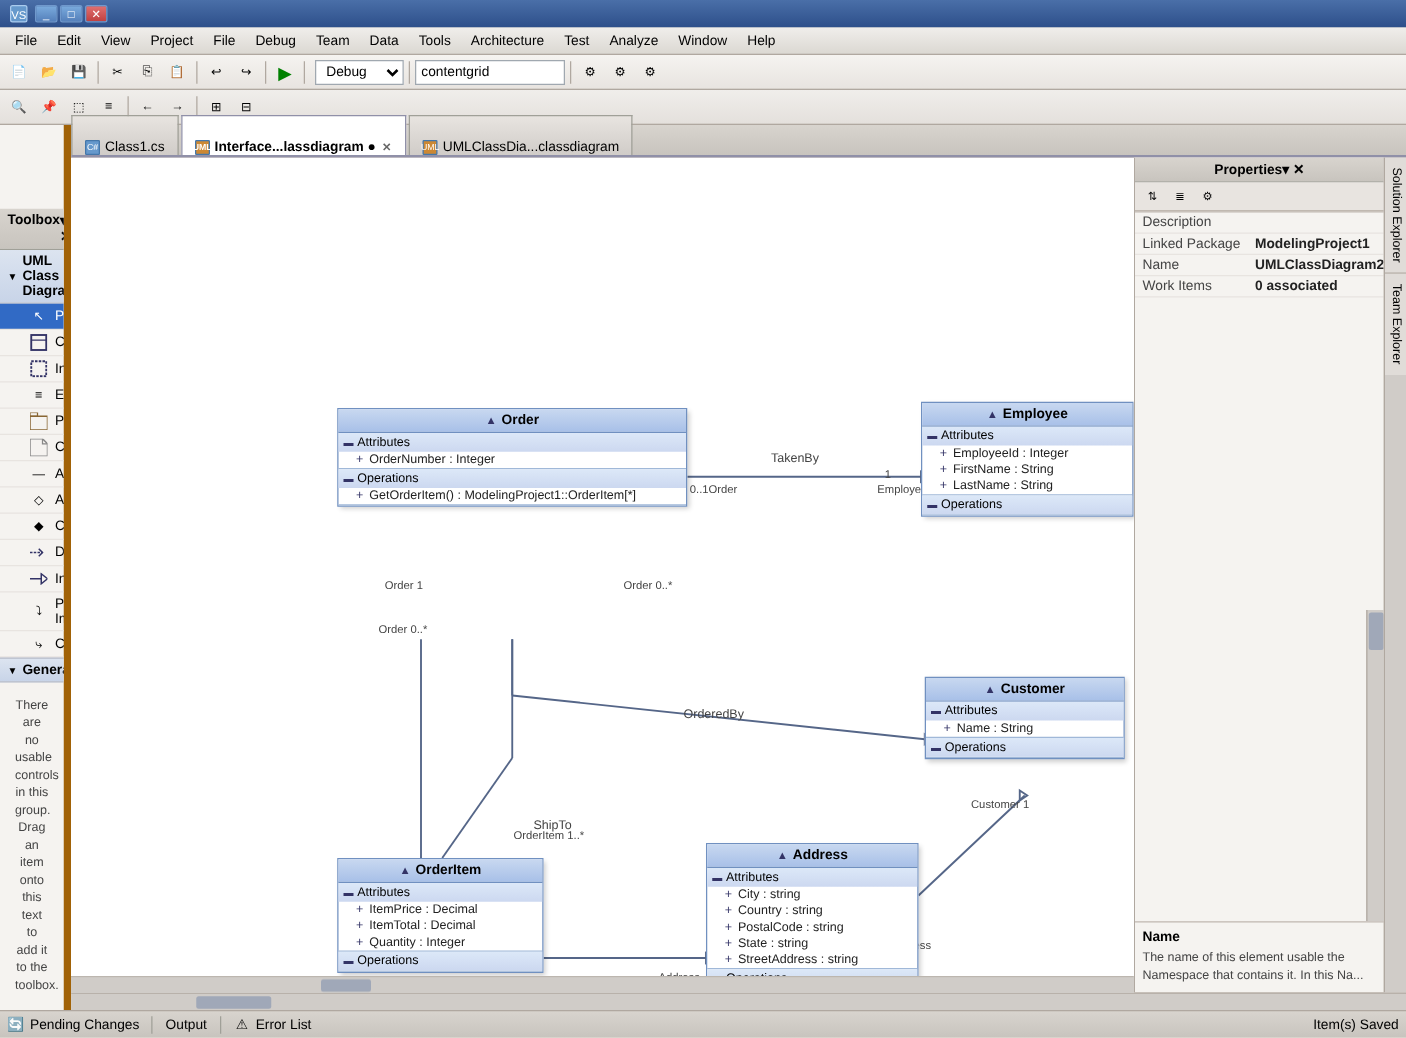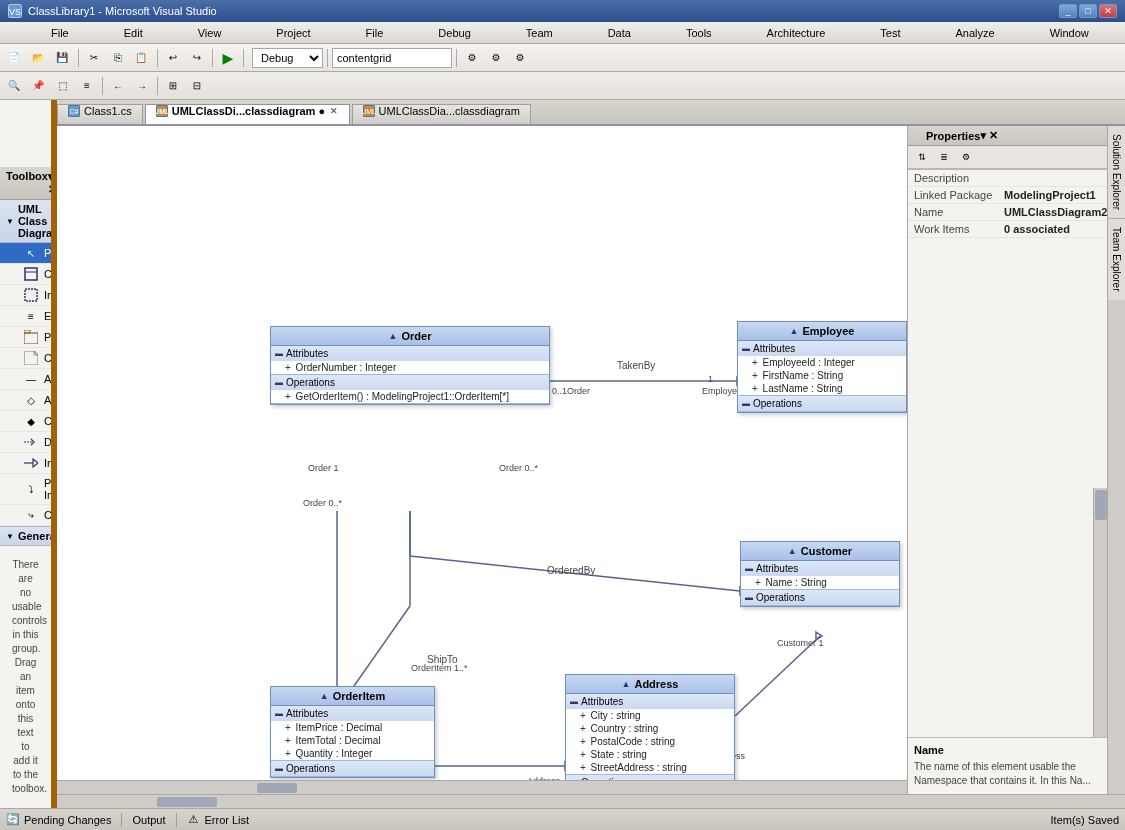--- a/index.html
+++ b/index.html
@@ -8,21 +8,21 @@
     
     .title-bar { background: linear-gradient(to bottom, #4a6fa8, #2d4f8a); color: white; height: 22px; display: flex; align-items: center; padding: 0 8px; font-size: 11px; }
     .title-bar-icon { width: 14px; height: 14px; margin-right: 6px; background: #6699cc; border: 1px solid #aaccee; border-radius: 2px; display: inline-block; font-size: 9px; color: white; text-align: center; line-height: 14px; }
     .title-bar-text { flex: 1; }
     .title-bar-buttons { display: flex; gap: 2px; }
     .tb-btn { width: 18px; height: 14px; border: 1px solid #7099cc; background: linear-gradient(to bottom, #7aabdd, #5580bb); color: white; font-size: 9px; display: flex; align-items: center; justify-content: center; cursor: pointer; border-radius: 2px; }
     .tb-btn.close { background: linear-gradient(to bottom, #e07070, #c04040); }
 
     
     .menu-bar { background: linear-gradient(to bottom, #f0eeeb, #dbd8d2); height: 22px; display: flex; align-items: center; padding: 0 4px; border-bottom: 1px solid #b0a8a0; font-size: 11px; }
-    .menu-item { padding: 2px 8px; cursor: pointer; height: 100%; display: flex; align-items: center; margin-left: 39px; }
+    .menu-item { padding: 2px 8px; cursor: pointer; height: 100%; display: flex; align-items: center; }
 
     
     .toolbar { background: linear-gradient(to bottom, #f5f3f0, #e8e4e0); height: 28px; display: flex; align-items: center; padding: 0 4px; border-bottom: 1px solid #b0a8a0; gap: 2px; }
     .tool-btn { width: 22px; height: 22px; border: 1px solid transparent; background: transparent; display: flex; align-items: center; justify-content: center; cursor: pointer; font-size: 10px; border-radius: 2px; }
     .tool-sep { width: 1px; height: 18px; background: #b0a8a0; margin: 0 2px; }
     .debug-dropdown { height: 20px; border: 1px solid #a0a8b0; background: white; padding: 0 4px; font-size: 11px; margin-left: 4px; }
     .search-box { height: 20px; border: 1px solid #a0a8b0; background: white; padding: 0 4px; font-size: 11px; width: 120px; }
 
     
     .main-layout { display: flex; height: calc(830px - 22px - 22px - 28px - 28px - 22px); }
@@ -35,21 +35,21 @@
     .toolbox-item.selected { background: #316ac5; color: white; }
     .toolbox-item-icon { width: 14px; height: 14px; display: flex; align-items: center; justify-content: center; font-size: 10px; flex-shrink: 0; }
     .toolbox-general { padding: 12px 12px; font-size: 10px; color: #444; text-align: center; line-height: 1.4; }
     .toolbox-general-header { font-size: 11px; font-weight: bold; background: linear-gradient(to bottom, #dce4f0, #c8d4e8); padding: 3px 6px; border-bottom: 1px solid #b0b8c8; display: flex; align-items: center; gap: 4px; border-top: 1px solid #b0b8c8; }
 
     
     .content-area { flex: 1; display: flex; flex-direction: column; background: #e8e0d8; }
 
     
     .tabs-bar { background: linear-gradient(to bottom, #d8d4ce, #c8c4be); height: 26px; display: flex; align-items: flex-end; border-bottom: 2px solid #9090a8; }
-    .tab { height: 20px; padding: 0 10px; display: flex; align-items: flex-start; gap: 4px; font-size: 11px; cursor: pointer; border: 1px solid #a0a098; border-bottom: none; background: linear-gradient(to bottom, #e8e4e0, #d0ccc8); margin-right: 2px; }
+    .tab { height: 32px; padding: 0 10px; display: flex; align-items: flex-end; gap: 4px; font-size: 11px; cursor: pointer; border: 1px solid #a0a098; border-bottom: none; background: linear-gradient(to bottom, #e8e4e0, #d0ccc8); margin-right: 2px; }
     .tab.active { background: white; border-color: #9090a8; z-index: 1; font-weight: bold; }
     .tab-icon { width: 12px; height: 12px; background: #6699cc; border: 1px solid #4477aa; border-radius: 1px; font-size: 8px; color: white; display: flex; align-items: center; justify-content: center; }
     .tab-close { font-size: 9px; color: #666; cursor: pointer; padding: 1px; }
 
     
     .diagram-canvas { flex: 1; background: white; overflow: auto; position: relative; }
     .canvas-inner { width: 850px; height: 800px; position: relative; background: white; }
     .canvas-title { position: absolute; top: 10px; left: 20px; font-size: 20px; color: #555; font-style: italic; }
     .scrollbar-h { height: 14px; background: #d0ccc8; border-top: 1px solid #b0a8a0; display: flex; align-items: center; }
 
@@ -58,21 +58,21 @@
     .uml-class-header { background: linear-gradient(to bottom, #c8d8f0, #a8c0e8); padding: 3px 6px; font-weight: bold; font-size: 11px; text-align: center; border-bottom: 1px solid #7090c0; display: flex; align-items: center; justify-content: center; gap: 4px; }
     .uml-class-header .collapse-icon { font-size: 9px; color: #336; cursor: pointer; }
     .uml-section { border-bottom: 1px solid #a0b8d8; }
     .uml-section-header { background: linear-gradient(to bottom, #dce8f8, #ccd8f0); padding: 2px 4px; font-size: 10px; display: flex; align-items: center; gap: 3px; }
     .uml-section-header .expand-icon { font-size: 8px; color: #336; cursor: pointer; }
     .uml-item { padding: 1px 6px 1px 14px; font-size: 10px; color: #222; }
     .uml-item .vis { color: #336; margin-right: 2px; }
 
     
     .properties-panel { width: 200px; background: #f5f3f0; border-left: 1px solid #b0a8a0; display: flex; flex-direction: column; }
-    .props-header { background: linear-gradient(to bottom, #d8d4ce, #c8c4be); padding: 3px 18px; font-size: 11px; font-weight: bold; display: flex; justify-content: flex-start; align-items: center; border-bottom: 1px solid #a0a098; }
+    .props-header { background: linear-gradient(to bottom, #d8d4ce, #c8c4be); padding: 3px 18px; font-size: 11px; font-weight: bold; display: flex; justify-content: center; align-items: center; border-bottom: 1px solid #a0a098; }
     .props-toolbar { background: #e8e4e0; padding: 2px 4px; display: flex; gap: 2px; border-bottom: 1px solid #c0b8b0; }
     .props-tool { width: 20px; height: 18px; border: 1px solid transparent; display: flex; align-items: center; justify-content: center; font-size: 9px; cursor: pointer; }
     .props-title { padding: 4px 6px; font-size: 11px; font-weight: bold; color: #336; }
     .props-row { display: flex; padding: 2px 6px; border-bottom: 1px solid #e8e4e0; font-size: 11px; }
     .props-label { width: 90px; color: #444; flex-shrink: 0; }
     .props-value { flex: 1; color: #222; font-weight: bold; }
     .props-name-section { margin-top: auto; border-top: 1px solid #c0b8b0; padding: 6px; font-size: 11px; }
     .props-name-label { font-weight: bold; margin-bottom: 4px; }
     .props-name-desc { color: #444; line-height: 1.4; font-size: 10px; }
 
@@ -87,21 +87,20 @@
     
     .diagram-svg { position: absolute; top: 0; left: 0; width: 100%; height: 100%; pointer-events: none; }
 
     .triangle-expand { display: inline-block; font-size: 8px; }
   </style>
 </head>
 <body>
 
 <div class="title-bar">
   <span class="title-bar-icon">VS</span>
-  <span class="title-bar-text">ClassLibrary1 - Microsoft Visual Studio</span>
   <div class="title-bar-buttons">
     <div class="tb-btn">_</div>
     <div class="tb-btn">□</div>
     <div class="tb-btn close">✕</div>
   </div>
 </div>
 
 <div class="menu-bar">
   <span class="menu-item">File</span>
   <span class="menu-item">Edit</span>
@@ -261,21 +260,21 @@
 
   <div class="content-area">
 
     <div class="tabs-bar">
       <div class="tab">
         <span class="tab-icon" style="background:#6699cc; font-size:7px;">C#</span>
         <span>Class1.cs</span>
       </div>
       <div class="tab active">
         <span class="tab-icon" style="background:#cc8833; font-size:7px;">UML</span>
-        <span>UMLClassDi...classdiagram ●</span>
+        <span>Interface...lassdiagram ●</span>
         <span class="tab-close">✕</span>
       </div>
       <div class="tab">
         <span class="tab-icon" style="background:#cc8833; font-size:7px;">UML</span>
         <span>UMLClassDia...classdiagram</span>
       </div>
     </div>
 
     <div style="display: flex; flex: 1; overflow: hidden;">
 

